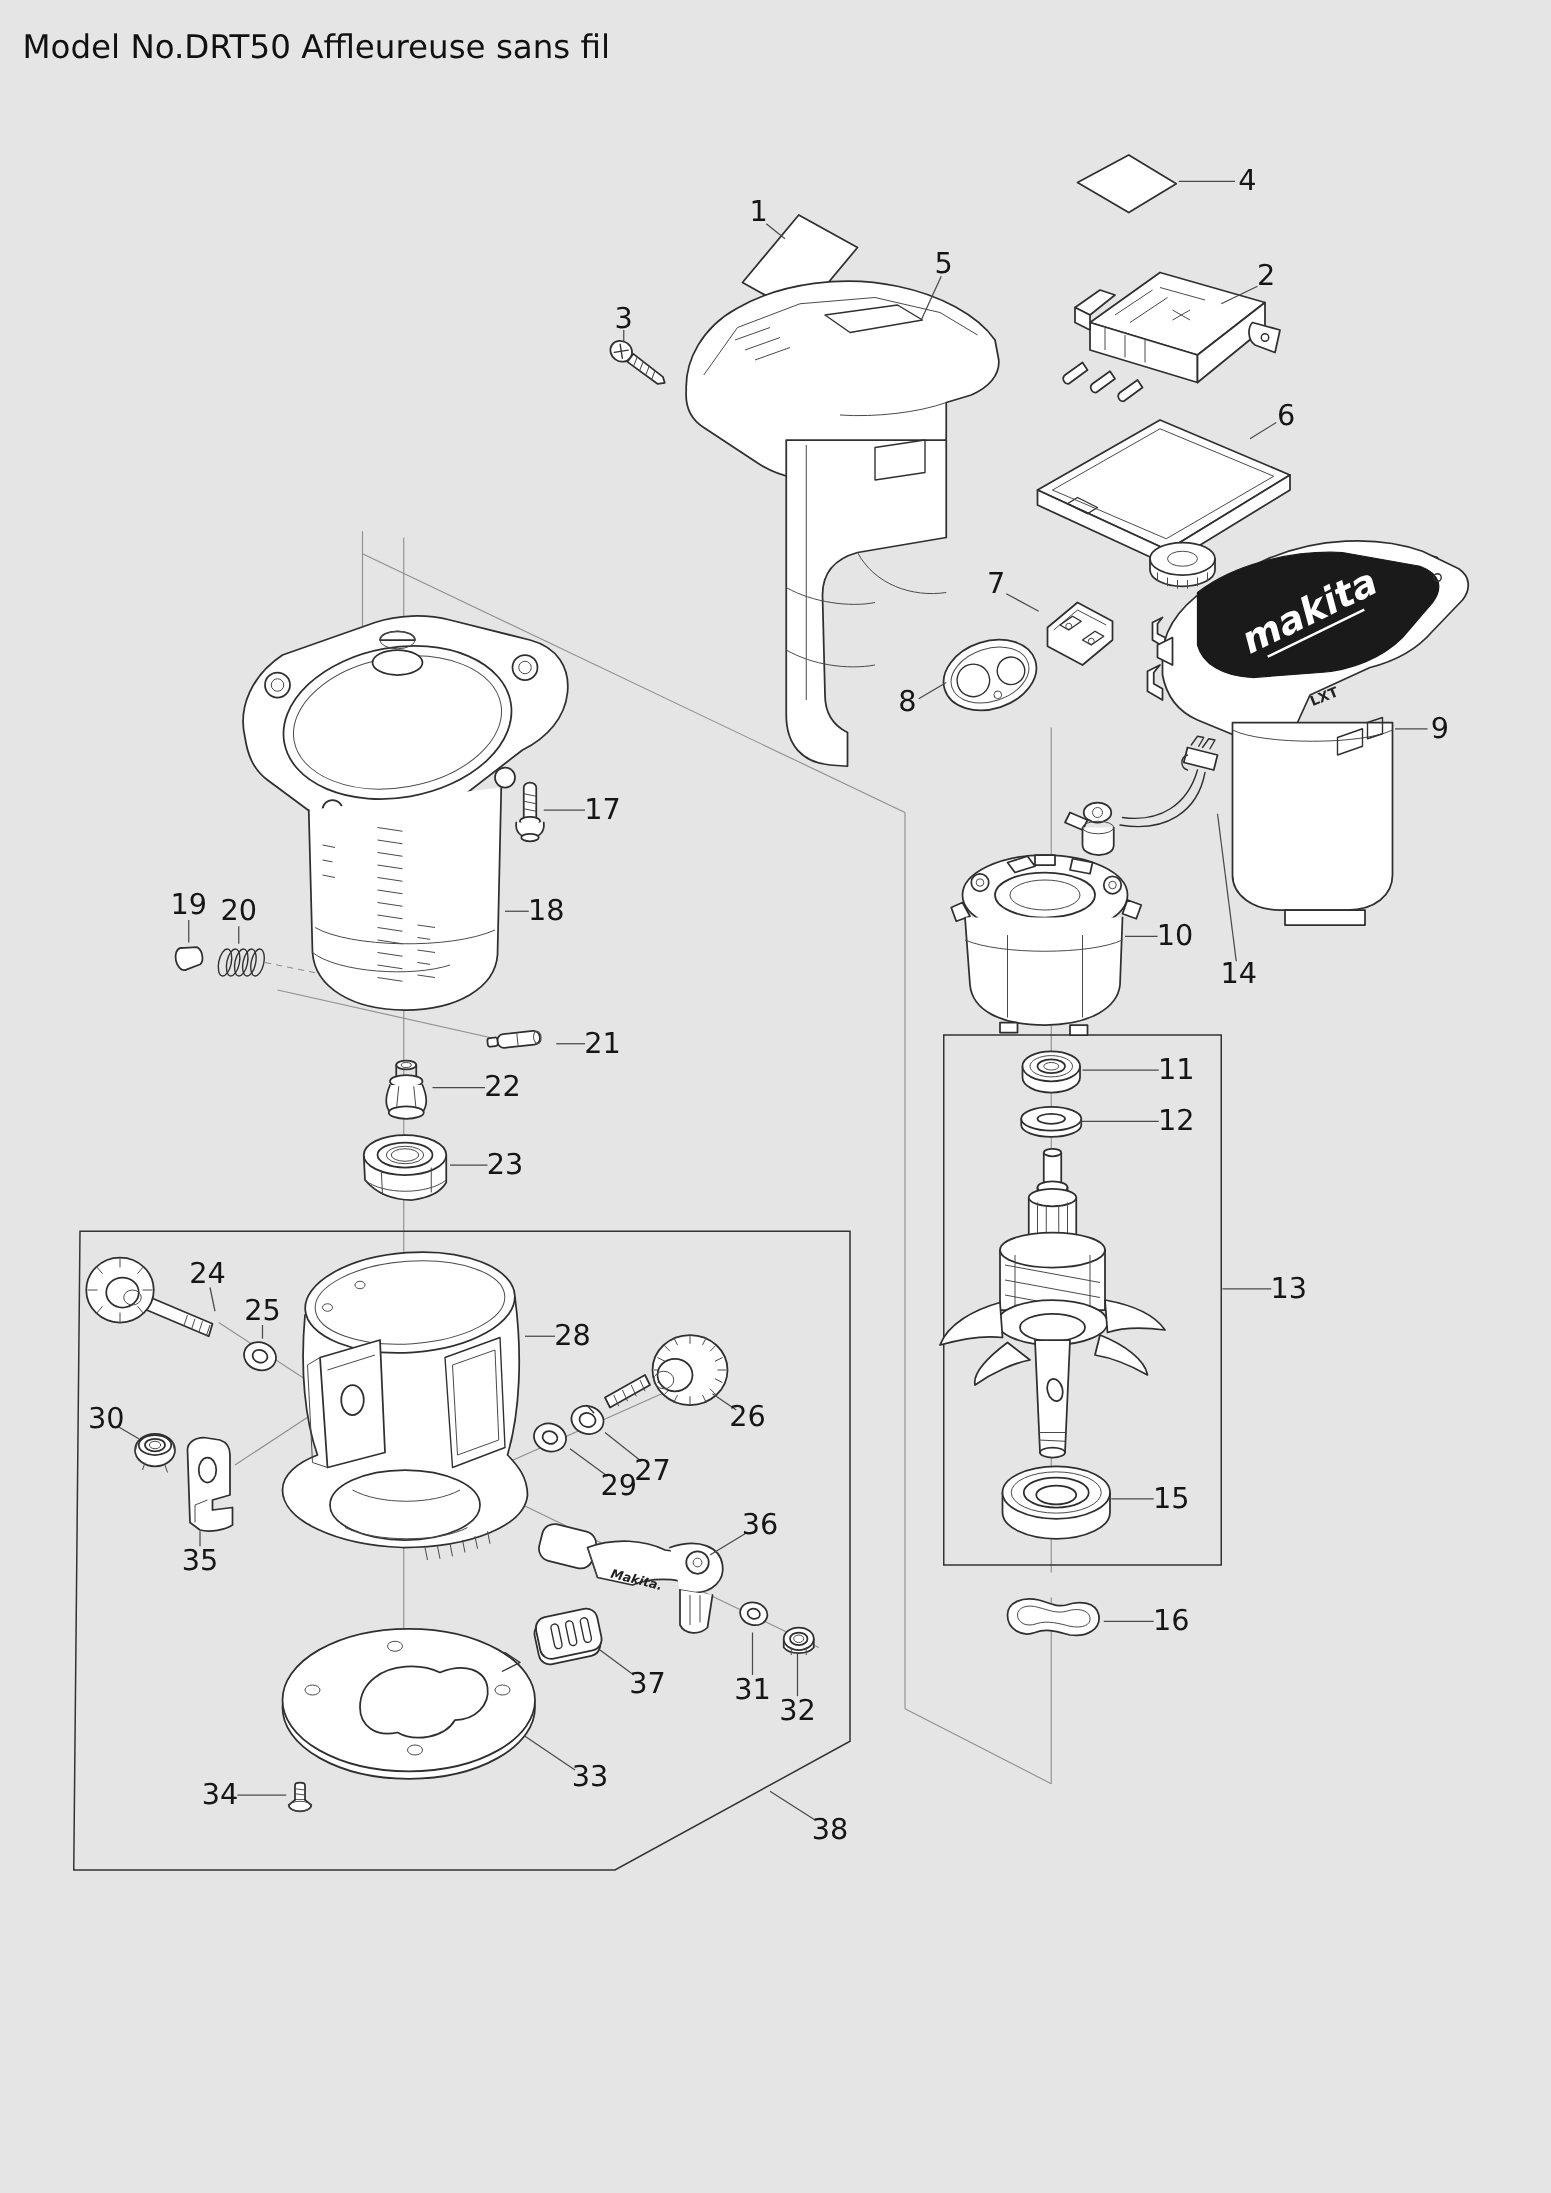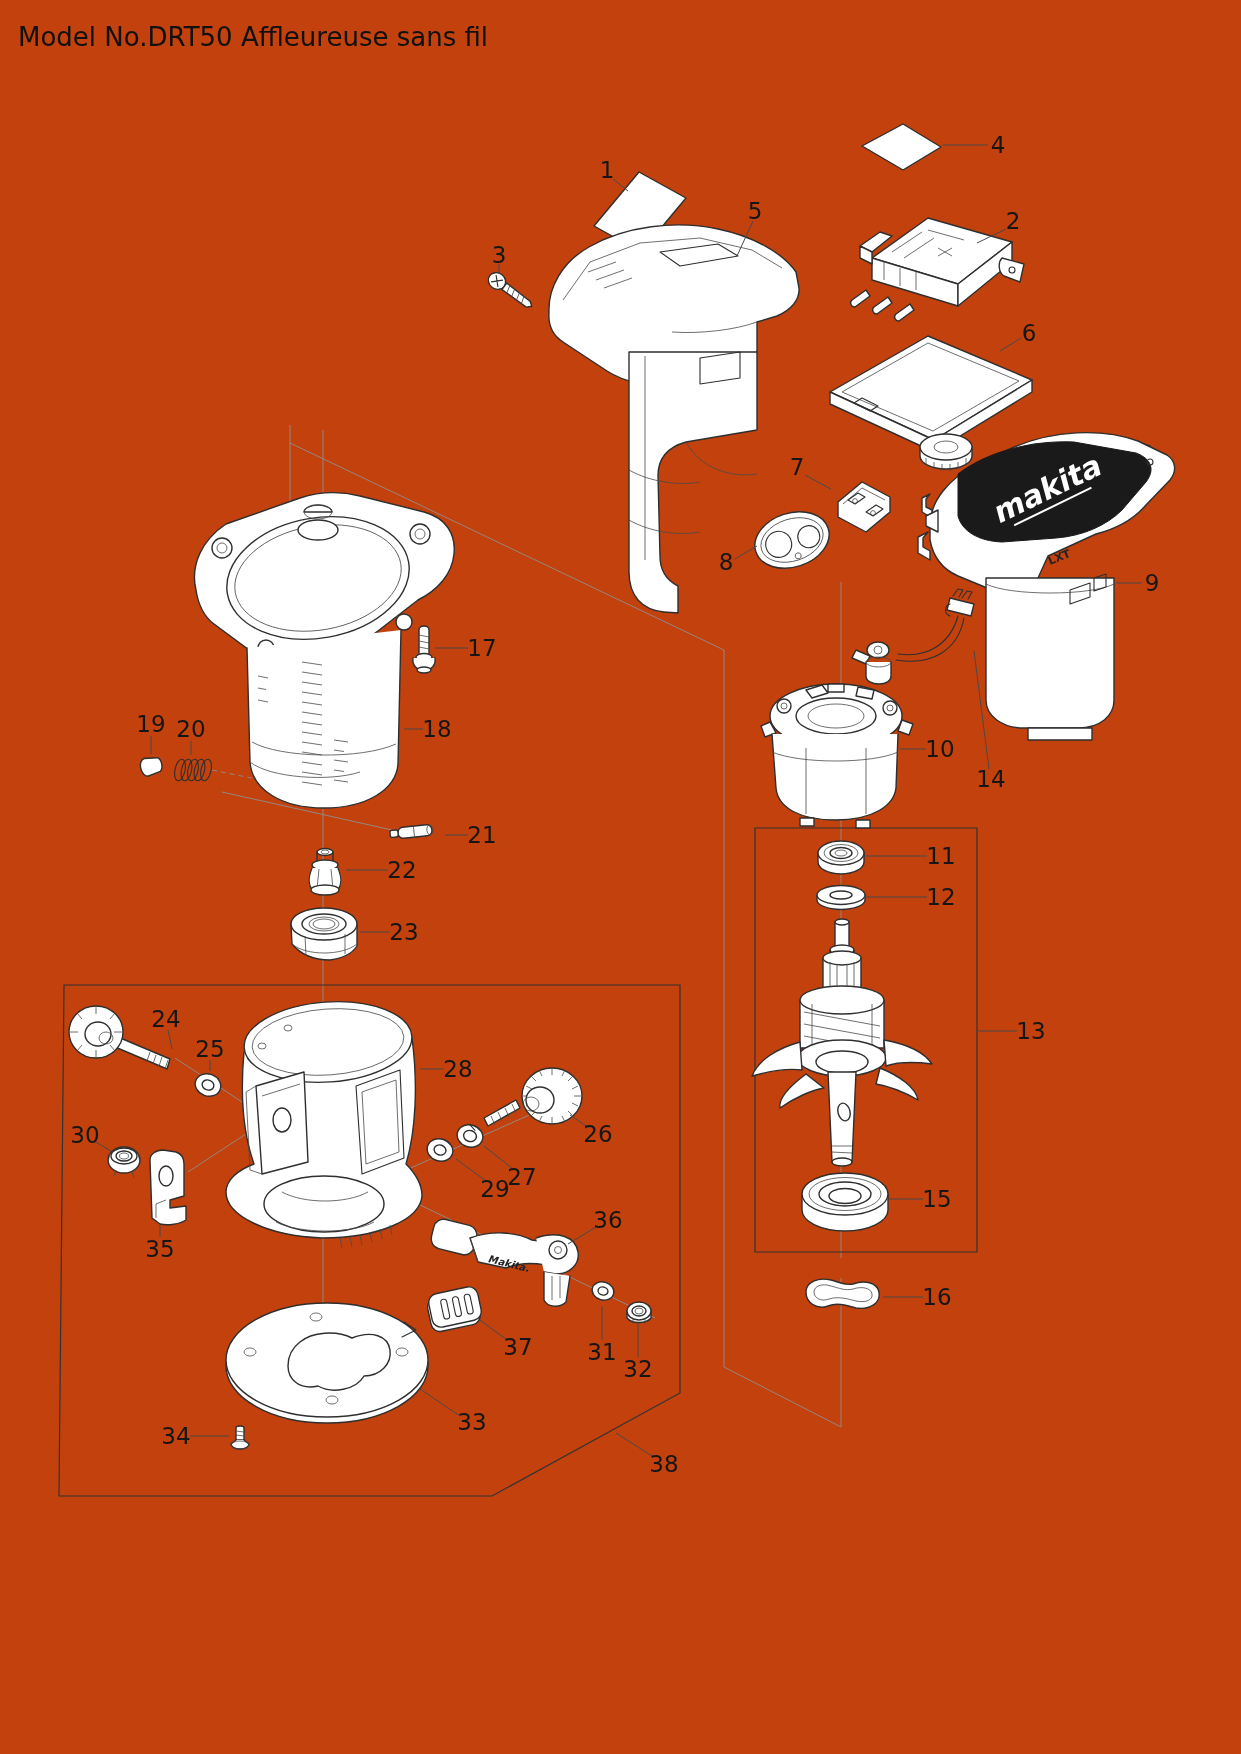--- a/index.html
+++ b/index.html
@@ -1,16 +1,16 @@
 <!DOCTYPE html>
 <html><head>
 <meta charset="utf-8">
 <style>
   html,body{margin:0;padding:0;background:#fff;}
-  .page{position:relative;width:1241px;height:1754px;background:#c2410c;overflow:hidden;
+  .page{position:relative;width:1241px;height:1754px;background:#e5e5e5;overflow:hidden;
         font-family:"DejaVu Sans","Liberation Sans",sans-serif;}
   svg{display:block;}
   .outline{fill:#ffffff;stroke:#2f2f2f;stroke-width:1.4;stroke-linejoin:round;stroke-linecap:round;}
   .line{fill:none;stroke:#2f2f2f;stroke-width:1.1;stroke-linejoin:round;stroke-linecap:round;}
   .thin{fill:none;stroke:#4a4a4a;stroke-width:0.8;}
   .dark{fill:#1a1a1a;stroke:#1a1a1a;stroke-width:1;}
   .guide{stroke:#8f8f8f;stroke-width:0.9;fill:none;}
   .gbox{fill:none;stroke:#333;stroke-width:1.2;stroke-linejoin:miter;}
   .leader{stroke:#4a4a4a;stroke-width:1;fill:none;}
   .plabel{font-family:"DejaVu Sans","Liberation Sans",sans-serif;font-size:23px;fill:#161616;

